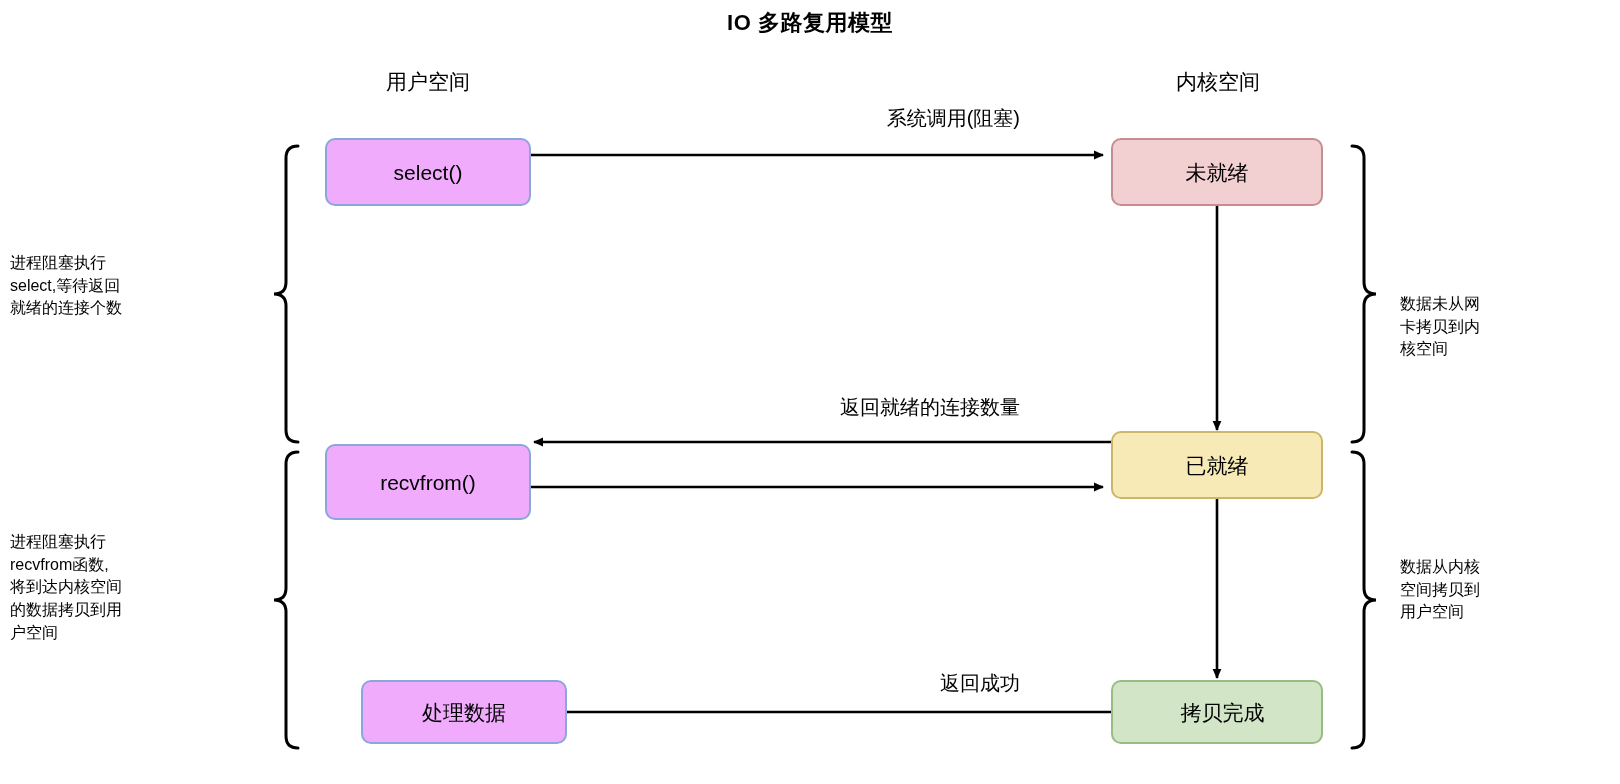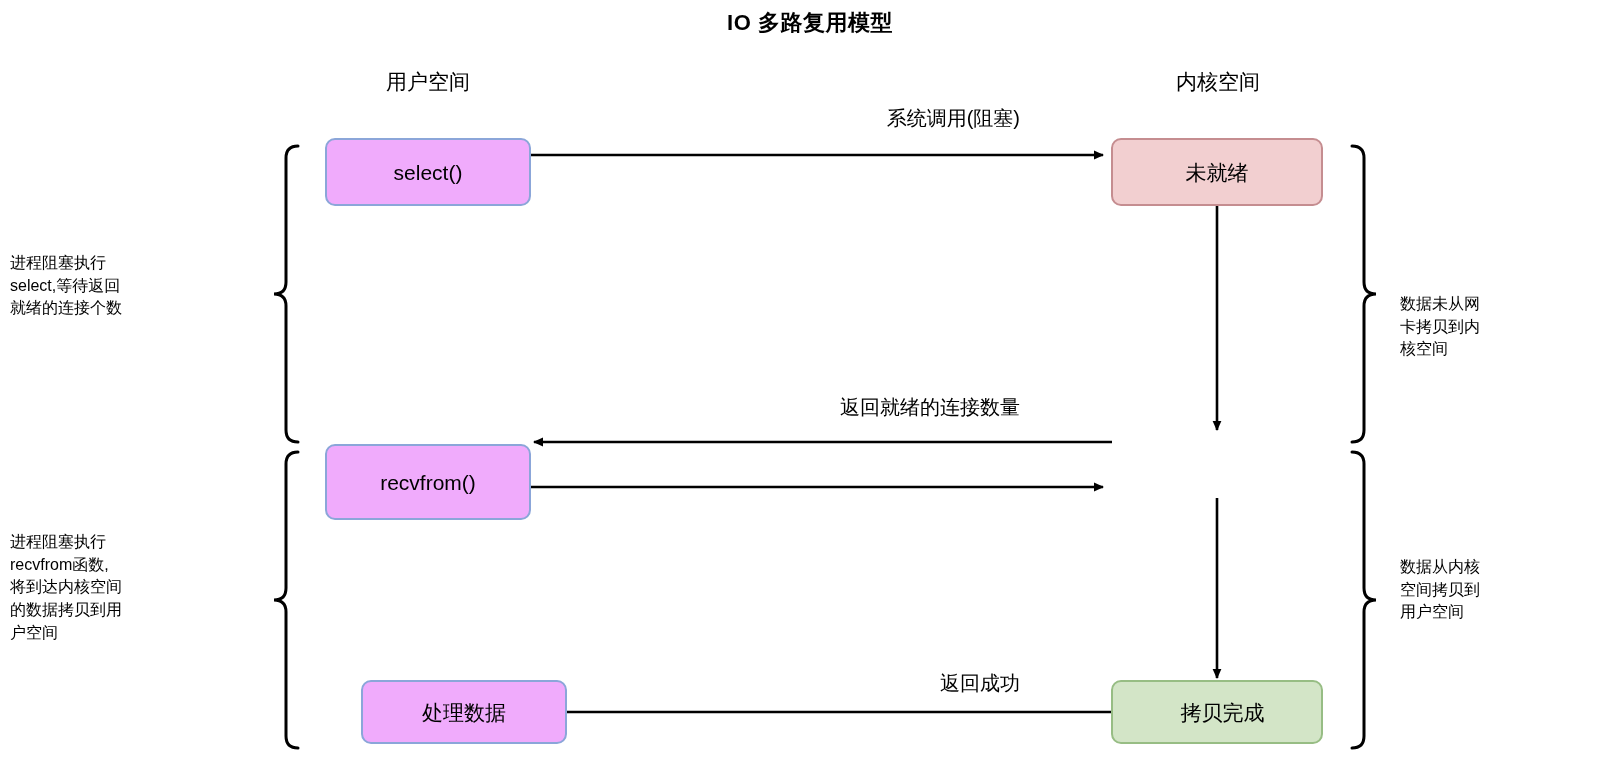--- a/index.html
+++ b/index.html
@@ -119,20 +119,21 @@
   </svg>
 
   <div class="node blue" style="left:325px; top:138px; width:206px; height:68px;">select()</div>
 
   <div class="node blue" style="left:325px; top:444px; width:206px; height:76px;">recvfrom()</div>
 
   <div class="node blue" style="left:325px; top:680px; width:206px; height:64px;margin-left:36px;">处理数据</div>
 
   <div class="node red" style="left:1111px; top:138px; width:212px; height:68px;">未就绪</div>
 
+  <div class="node yellow" style="left:1111px; top:431px; width:212px; height:68px;">已就绪</div>
 
   <div class="node green" style="left:1111px; top:680px; width:212px; height:64px;">拷贝完成</div>
 
   <div class="edge-label" style="left:640px; top:105px; width:380px;">系统调用(阻塞)</div>
 
   <div class="edge-label" style="left:640px; top:394px; width:380px;">返回就绪的连接数量</div>
 
 
   <div class="edge-label" style="left:640px; top:670px; width:380px;">返回成功</div>
 

